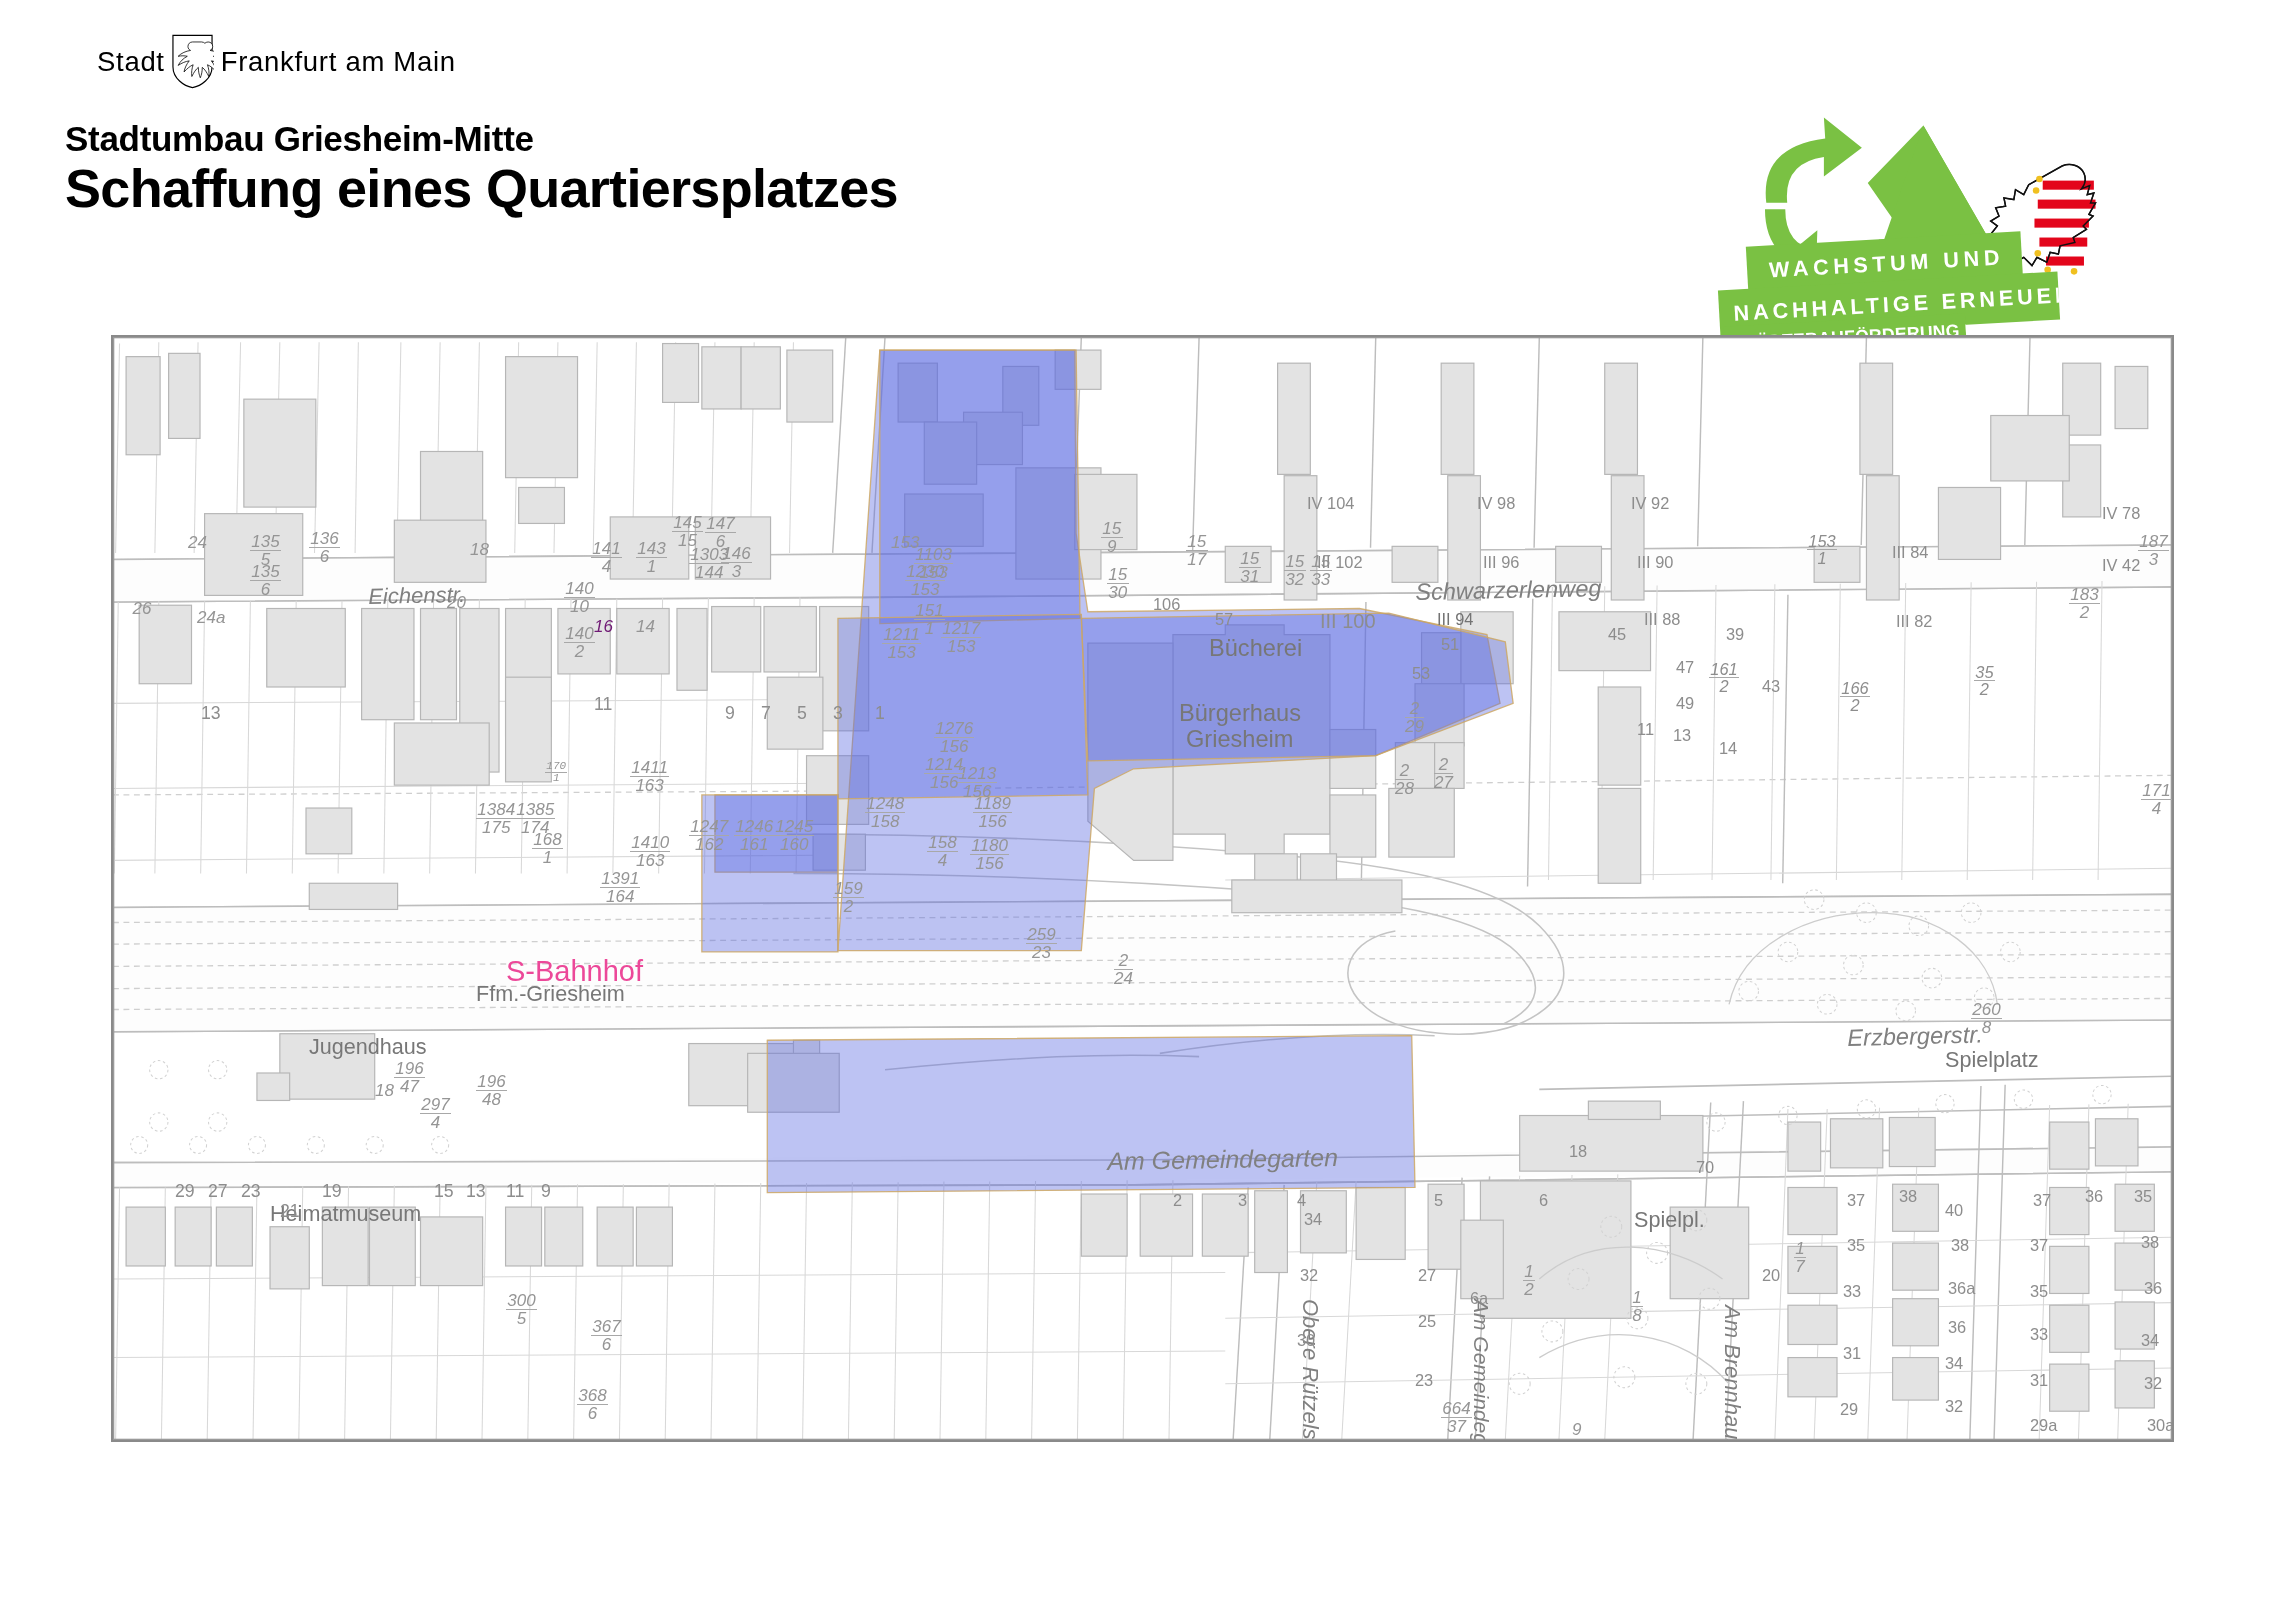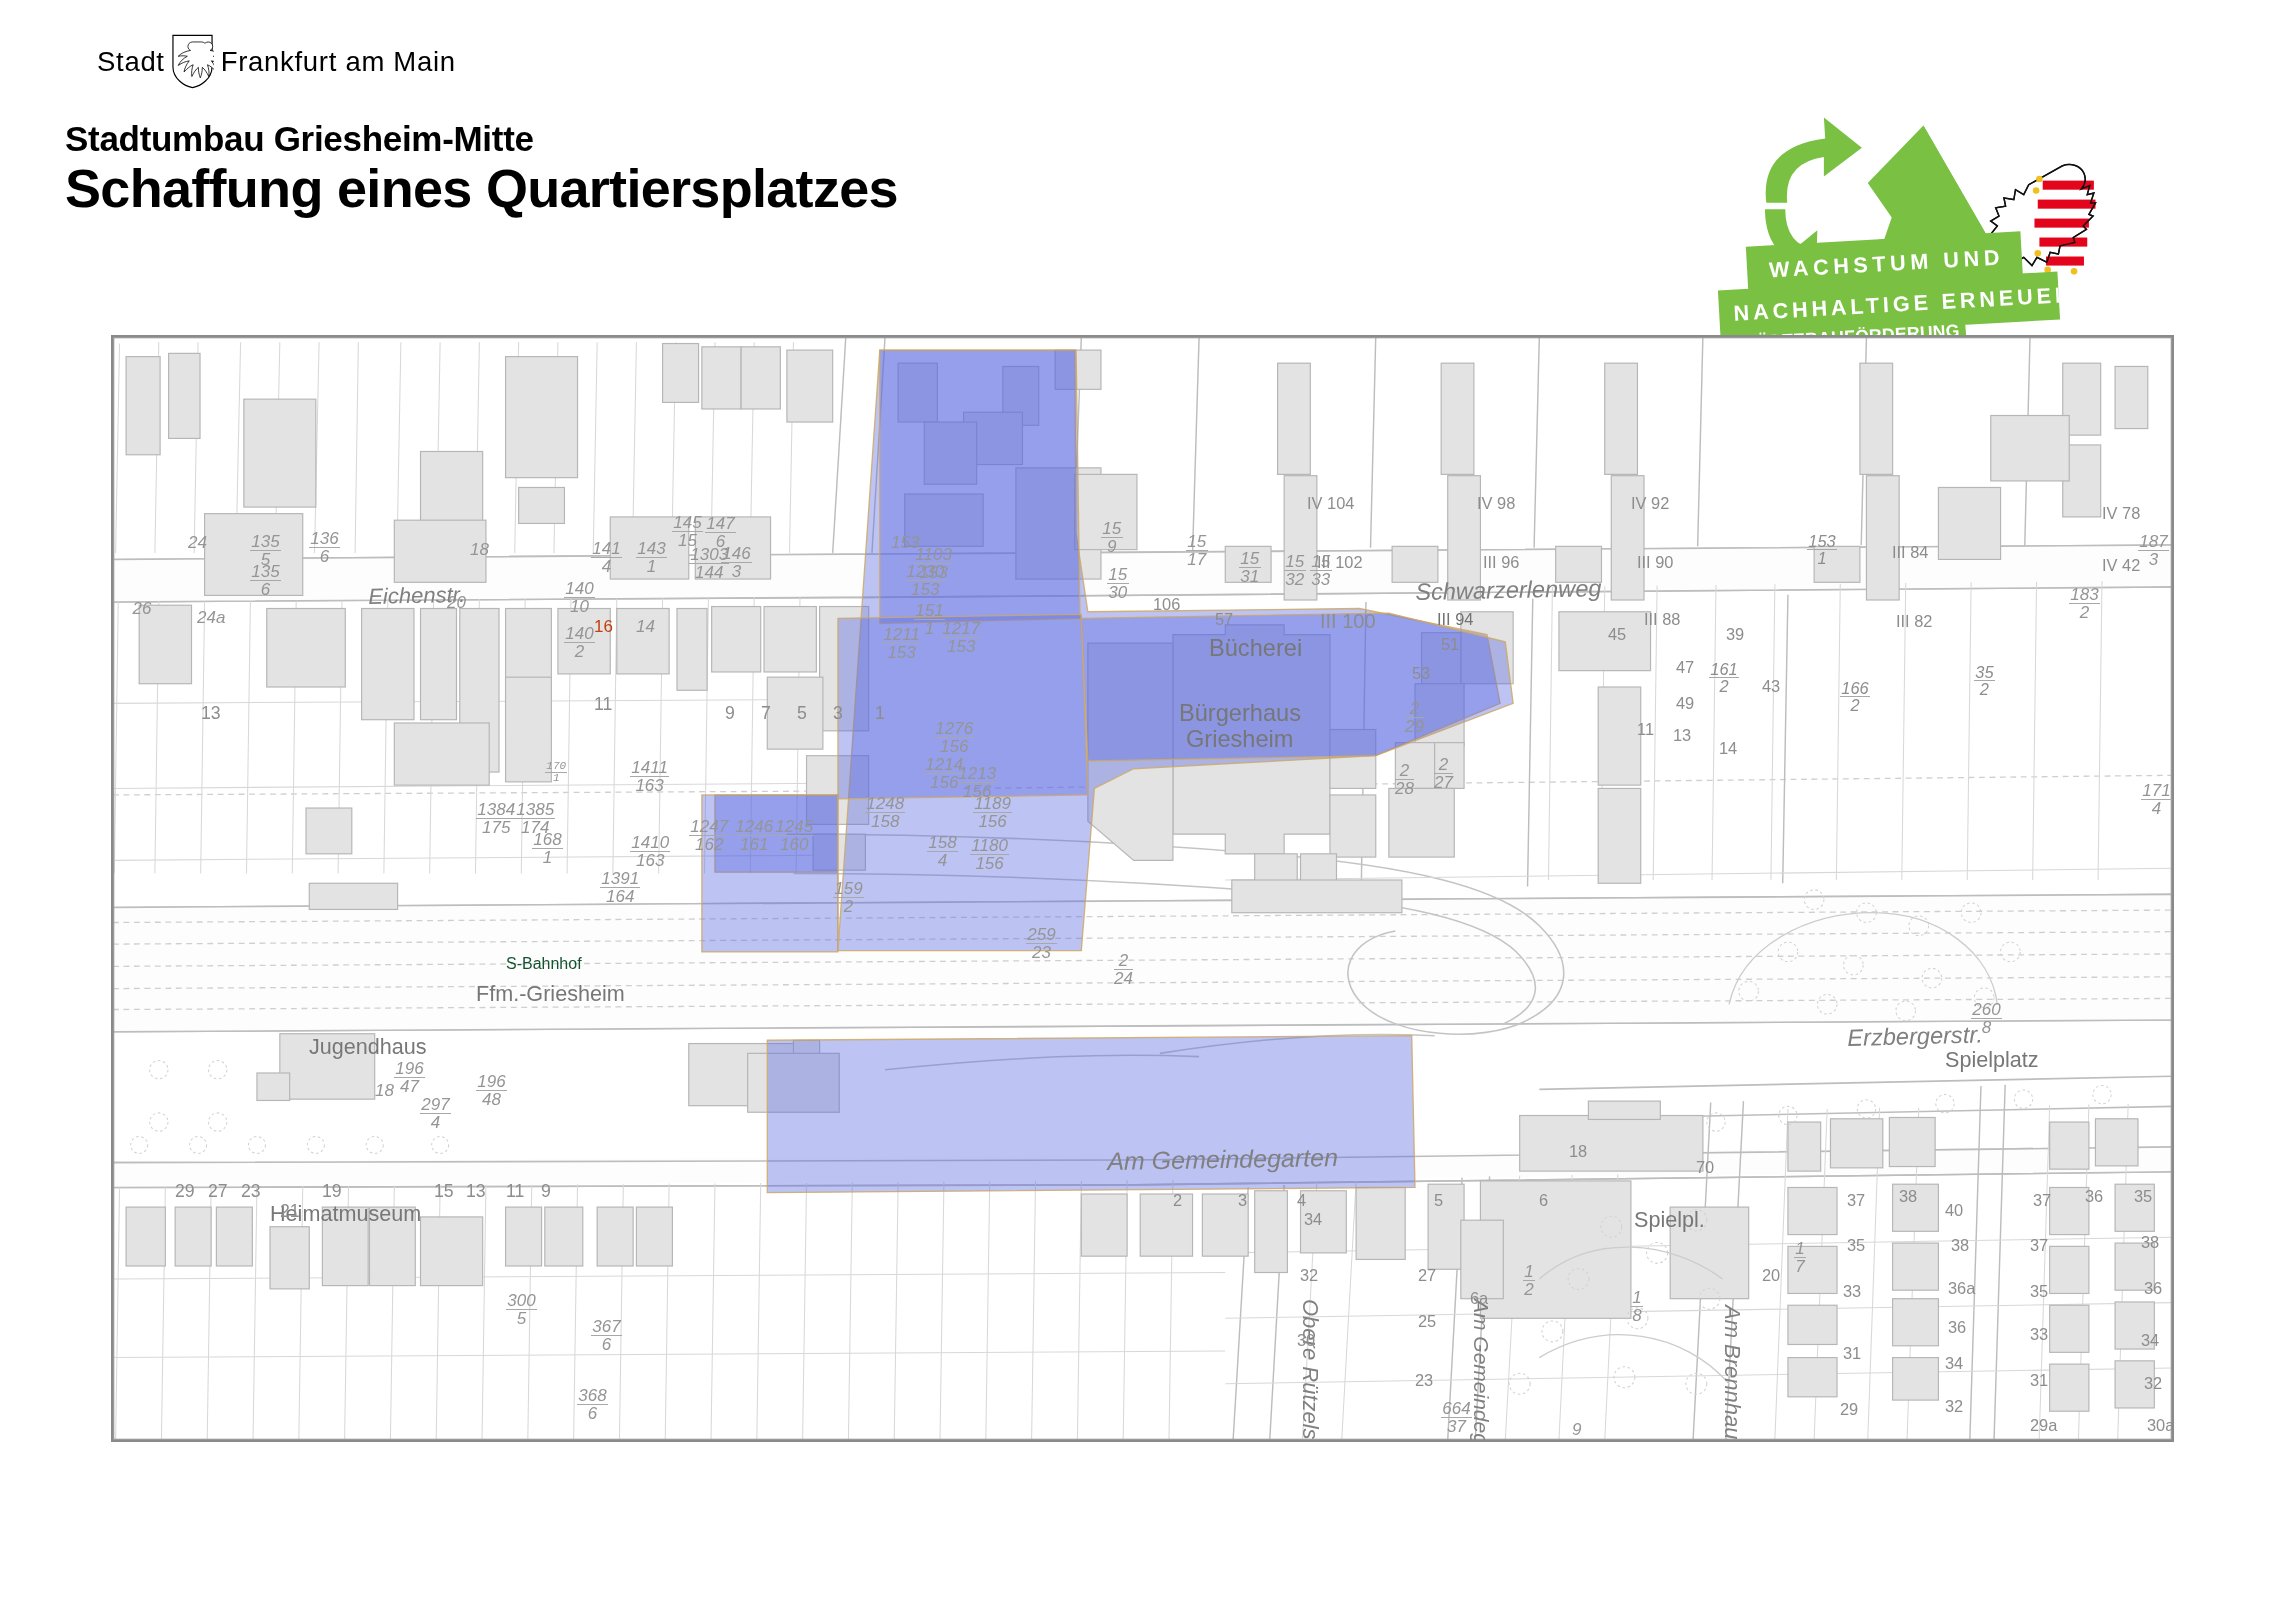--- a/index.html
+++ b/index.html
@@ -508,34 +508,34 @@
           <div class="mlabel" style="left: 994px; top: 810px; font-size: 25px; color: rgb(128, 128, 128); font-style: italic; transform-origin: left top; transform: rotate(-1deg);">Am Gemeindegarten</div>
           <div class="mlabel" style="left: 1734px; top: 688px; font-size: 23.6px; color: rgb(128, 128, 128); font-style: italic; transform-origin: left top; transform: rotate(-1.5deg);">Erzbergerstr.</div>
           <div class="mlabel" style="left: 1210px; top: 962px; font-size: 22px; color: rgb(128, 128, 128); font-style: italic; transform-origin: left top; transform: rotate(90deg);">Obere Rützelstr.</div>
           <div class="mlabel" style="left: 1632px; top: 968px; font-size: 22px; color: rgb(128, 128, 128); font-style: italic; transform-origin: left top; transform: rotate(90deg);">Am Brennhaus</div>
           <div class="mlabel" style="left: 1380px; top: 962px; font-size: 21px; color: rgb(128, 128, 128); font-style: italic; transform-origin: left top; transform: rotate(90deg);">Am Gemeindegarten</div>
         </div>
       <div id="place-labels">
           <div class="bldglabel" style="left: 1096px; top: 298px; font-size: 23.6px; color: rgb(119, 119, 119);">Bücherei</div>
           <div class="bldglabel" style="left: 1066px; top: 363px; font-size: 23.6px; color: rgb(119, 119, 119);">Bürgerhaus</div>
           <div class="bldglabel" style="left: 1073px; top: 389px; font-size: 23.6px; color: rgb(119, 119, 119);">Griesheim</div>
-          <div class="bldglabel" style="left: 393px; top: 618px; font-size: 16px; color: #14532d; text-align: right;">S-Bahnhof</div>
+          <div class="bldglabel" style="left: 393px; top: 618px; font-size: 29px; color: #ec4899; text-align: right;">S-Bahnhof</div>
           <div class="bldglabel" style="left: 363px; top: 644px; font-size: 21.6px; color: rgb(119, 119, 119);">Ffm.-Griesheim</div>
           <div class="bldglabel" style="left: 196px; top: 697px; font-size: 21.6px; color: rgb(119, 119, 119);">Jugendhaus</div>
           <div class="bldglabel" style="left: 157px; top: 864px; font-size: 21.6px; color: rgb(119, 119, 119);">Heimatmuseum</div>
           <div class="bldglabel" style="left: 1832px; top: 710px; font-size: 21.6px; color: rgb(119, 119, 119);">Spielplatz</div>
           <div class="bldglabel" style="left: 1521px; top: 870px; font-size: 21.6px; color: rgb(119, 119, 119);">Spielpl.</div>
         </div>
       <div id="parcel-numbers">
           <div class="num" style="left: 75px; top: 196px; font-size: 17px; color: rgb(149, 149, 149); font-style: italic;">24</div>
           <div class="num" style="left: 84px; top: 271px; font-size: 17px; color: rgb(149, 149, 149); font-style: italic;">24a</div>
           <div class="num" style="left: 19.6px; top: 262px; font-size: 17px; color: rgb(149, 149, 149); font-style: italic;">26</div>
           <div class="num" style="left: 334px; top: 256px; font-size: 17px; color: rgb(149, 149, 149); font-style: italic;">20</div>
           <div class="num" style="left: 357px; top: 203px; font-size: 17px; color: rgb(149, 149, 149); font-style: italic;">18</div>
-          <div class="num" style="left: 481px; top: 280px; font-size: 17px; color: #c2410c; ">16</div>
+          <div class="num" style="left: 481px; top: 280px; font-size: 17px; color: #701a75; font-style: italic;">16</div>
           <div class="num" style="left: 523px; top: 280px; font-size: 17px; color: rgb(149, 149, 149); font-style: italic;">14</div>
           <div class="frac" style="left: 478px; top: 203px; font-size: 17px; color: rgb(149, 149, 149);"><span class="t">141</span><span>4</span></div>
           <div class="frac" style="left: 523px; top: 203px; font-size: 17px; color: rgb(149, 149, 149);"><span class="t">143</span><span>1</span></div>
           <div class="frac" style="left: 559px; top: 177px; font-size: 17px; color: rgb(149, 149, 149);"><span class="t">145</span><span>15</span></div>
           <div class="frac" style="left: 592px; top: 178px; font-size: 17px; color: rgb(149, 149, 149);"><span class="t">147</span><span>6</span></div>
           <div class="frac" style="left: 576px; top: 209px; font-size: 17px; color: rgb(149, 149, 149);"><span class="t">1303</span><span>144</span></div>
           <div class="frac" style="left: 608px; top: 208px; font-size: 17px; color: rgb(149, 149, 149);"><span class="t">146</span><span>3</span></div>
           <div class="frac" style="left: 451px; top: 243px; font-size: 17px; color: rgb(149, 149, 149);"><span class="t">140</span><span>10</span></div>
           <div class="frac" style="left: 451px; top: 288px; font-size: 17px; color: rgb(149, 149, 149);"><span class="t">140</span><span>2</span></div>
           <div class="frac" style="left: 196px; top: 193px; font-size: 17px; color: rgb(149, 149, 149);"><span class="t">136</span><span>6</span></div>

